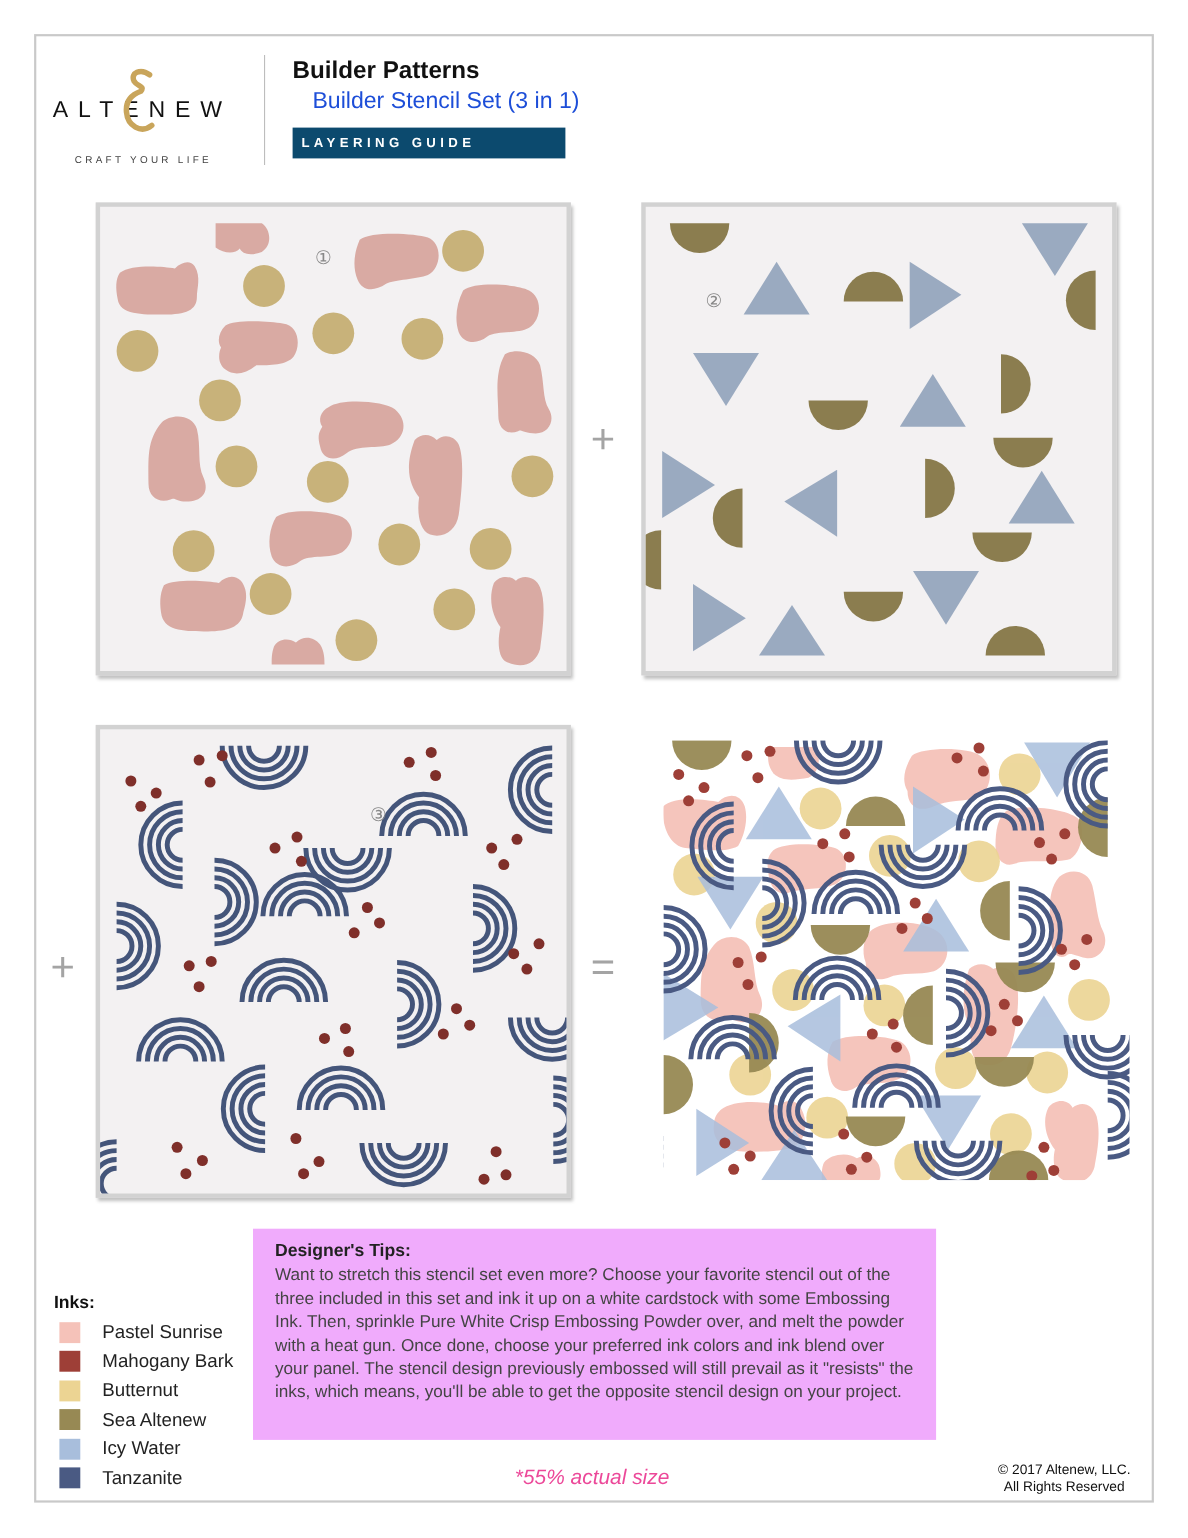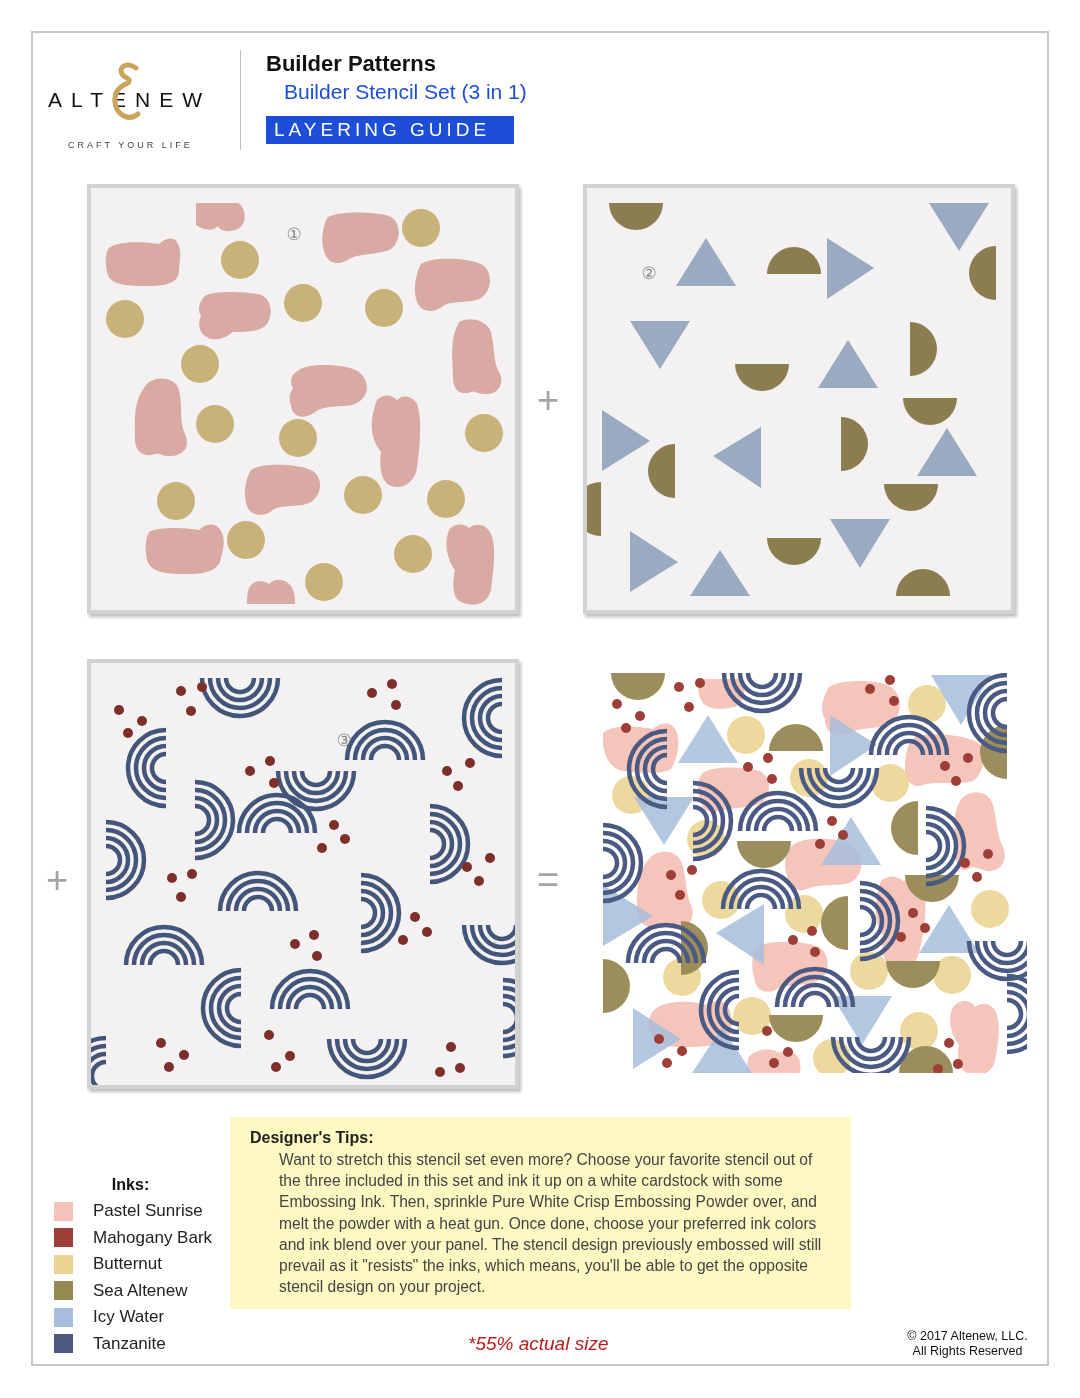--- a/index.html
+++ b/index.html
@@ -8,45 +8,45 @@
   .page-frame { position: absolute; left: 31px; top: 31px; width: 1018px; height: 1335px; border: 2px solid #c9c9c9; }
 
   
   .logo { position: absolute; left: 48px; top: 60px; width: 175px; height: 90px; }
   .logo-word { position: absolute; left: 0; top: 28px; font-family: "Liberation Sans", sans-serif; font-size: 21px; letter-spacing: 9px; color: #111; font-weight: 400; }
   .logo-amp { position: absolute; left: 58px; top: 2px; width: 40px; height: 62px; }
   .logo-tag { position: absolute; left: 20px; top: 80px; font-size: 9px; letter-spacing: 3px; color: #444; }
   .header-divider { position: absolute; left: 240px; top: 50px; width: 1px; height: 100px; background: #bdbdbd; }
   .title { position: absolute; left: 266px; top: 51px; font-size: 22px; font-weight: 700; color: #111; }
   .subtitle { position: absolute; left: 284px; top: 80px; font-size: 21px; color: #1d4ed8; }
-  .guide-badge { position: absolute; left: 266px; top: 116px; height: 28px; width: 248px; background: #1d4ed8; color: #fff; font-size: 19px; letter-spacing: 4px; line-height: 28px; padding-left: 8px; }
+  .guide-badge { position: absolute; left: 266px; top: 116px; height: 28px; width: 248px; background: #0c4a6e; color: #fff; font-size: 12px; letter-spacing: 4px; line-height: 28px; padding-left: 8px; font-weight: bold; }
 
   
   .panel { position: absolute; background: #f3f1f2; border: 4px solid #d2d2d2; box-shadow: 2px 3px 3px rgba(0,0,0,0.25); }
   .panel svg, .result svg { position: absolute; left: 0; top: 0; }
   #panel1 { left: 87px; top: 184px; width: 432px; height: 430px; }
   #panel2 { left: 583px; top: 184px; width: 432px; height: 430px; }
   #panel3 { left: 87px; top: 659px; width: 432px; height: 430px; }
   .result { position: absolute; left: 603px; top: 673px; width: 424px; height: 400px; background: #fff; overflow: hidden; }
 
   .op { position: absolute; color: #a4a4a4; font-size: 38px; font-weight: 300; line-height: 1; }
 
   
-  .inks { position: absolute; left: 49px; top: 1176px; text-align: center; }
+  .inks { position: absolute; left: 49px; top: 1176px; }
   .inks-title { font-size: 16px; font-weight: 700; color: #111; margin-bottom: 4px; }
   .ink-row { display: flex; align-items: center; height: 26.5px; gap: 13px; }
   .swatch { width: 19px; height: 19px; margin-left: 5px; margin-right: 7px; }
   .ink-label { font-size: 17px; color: #222; }
 
   
-  .tips { position: absolute; left: 230px; top: 1117px; width: 621px; height: 192px; background: #fef9c3; padding: 10px 18px 0 20px; }
+  .tips { position: absolute; left: 230px; top: 1117px; width: 621px; height: 192px; background: #f0abfc; padding: 10px 18px 0 20px; }
   .tips-title { font-size: 16px; font-weight: 700; color: #222; line-height: 22px; }
-  .tips-body { font-size: 15.6px; color: #444; line-height: 21.2px; margin-left: 29px; }
-
-  .actual-size { position: absolute; left: 468px; top: 1333px; font-size: 19px; font-style: italic; color: #b91c1c; }
+  .tips-body { font-size: 15.6px; color: #444; line-height: 21.2px; }
+
+  .actual-size { position: absolute; left: 468px; top: 1333px; font-size: 19px; font-style: italic; color: #ec4899; }
   .copyright { position: absolute; left: 895px; top: 1329px; width: 145px; text-align: right; font-size: 12.5px; line-height: 15px; color: #111; }
   .copyright div { text-align: center; }
 </style>
 </head>
 <body>
 
 <div class="page-frame"></div>
 
 <div class="logo">
   <div class="logo-word">ALTENEW</div>

